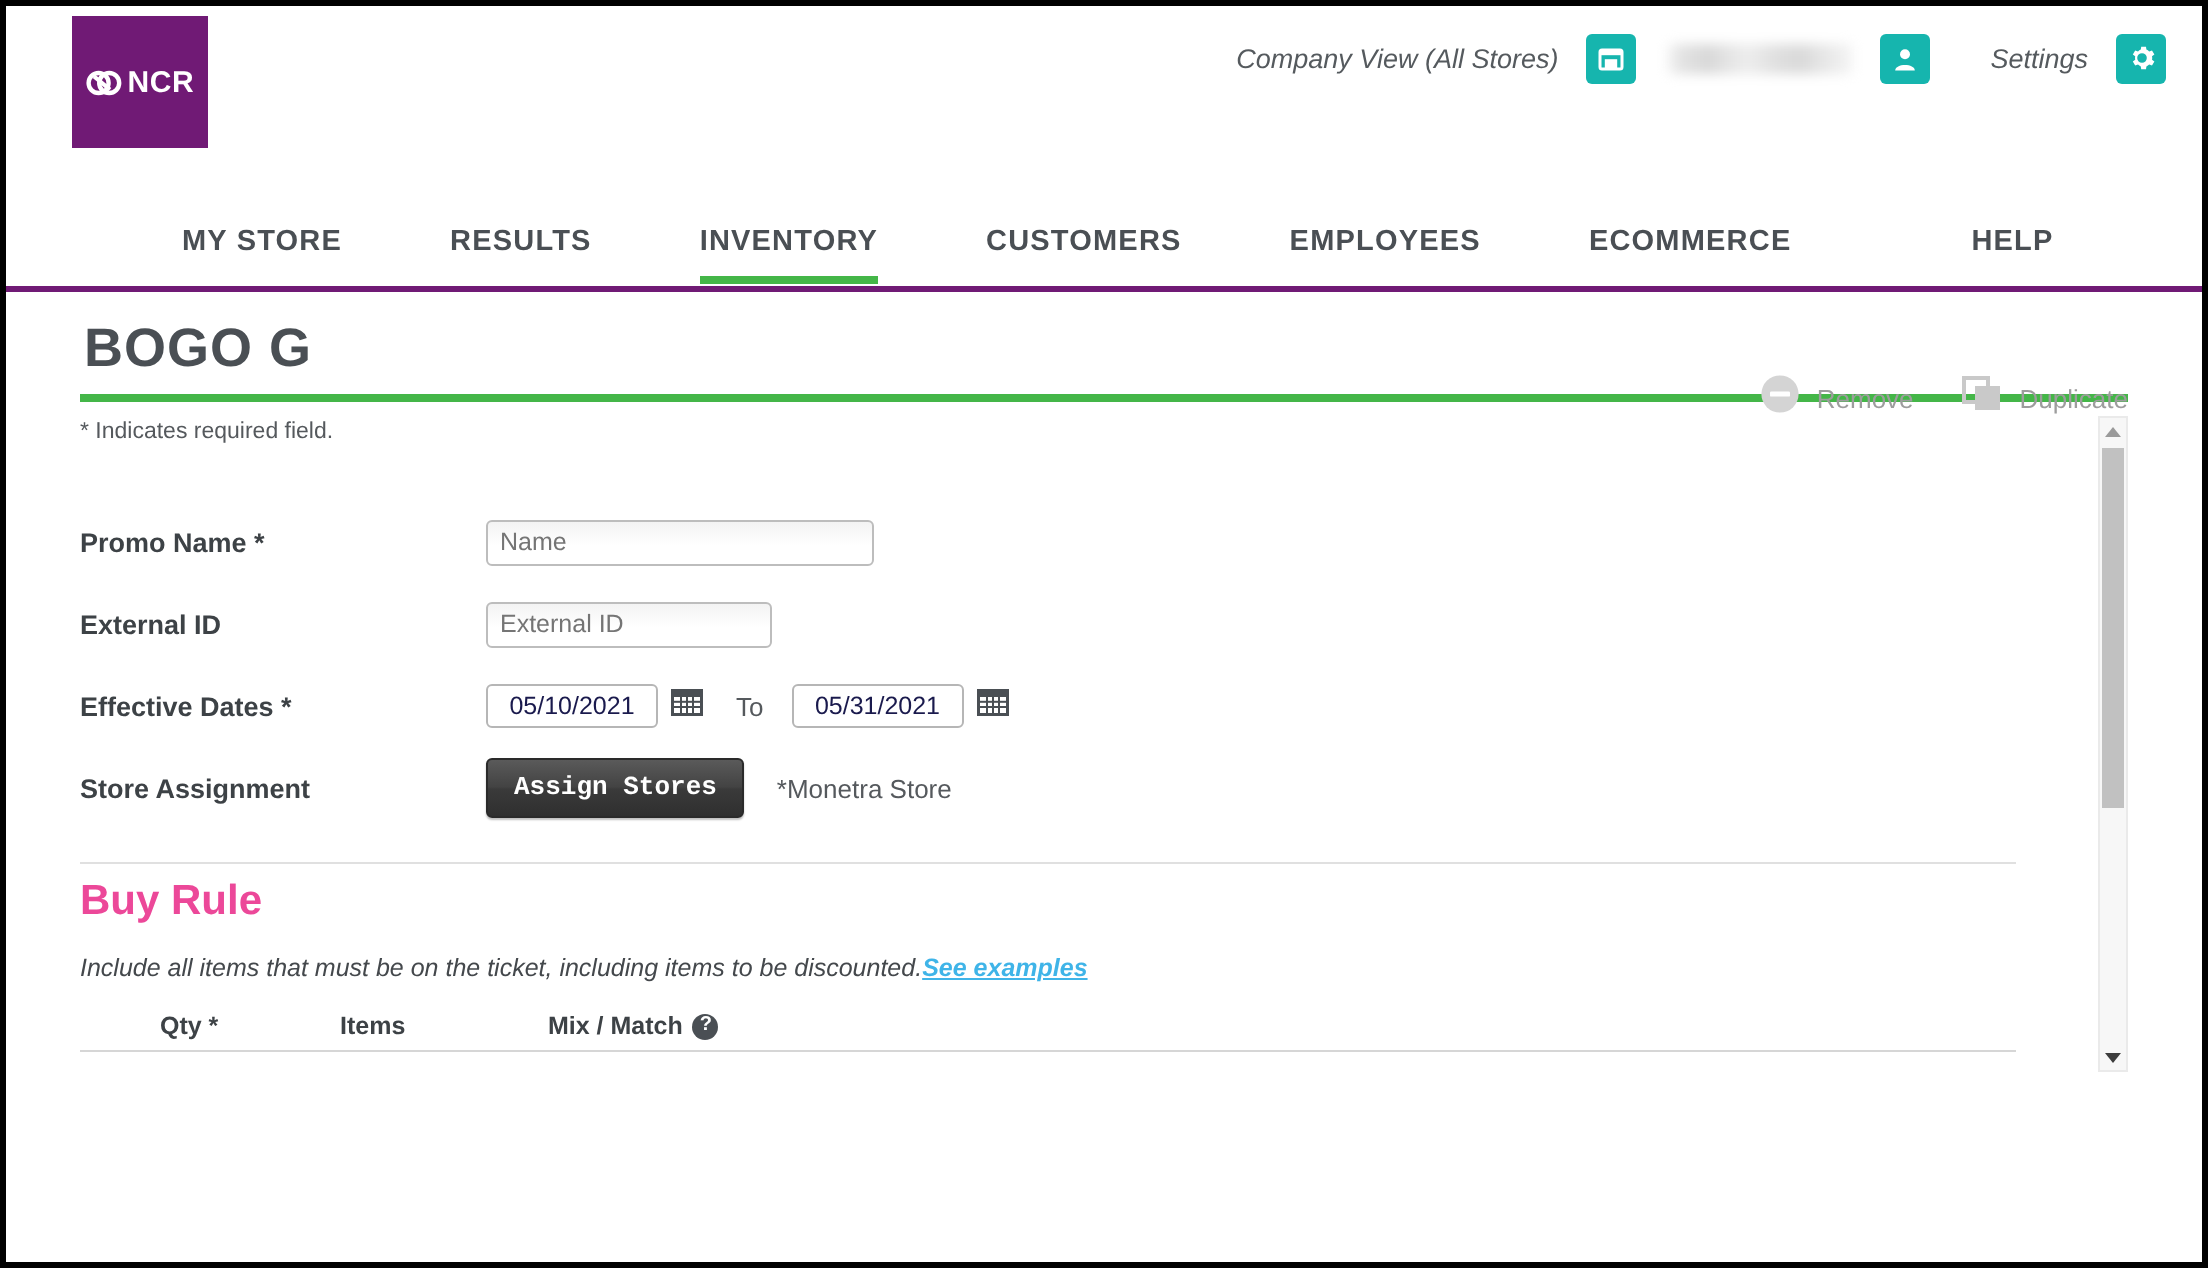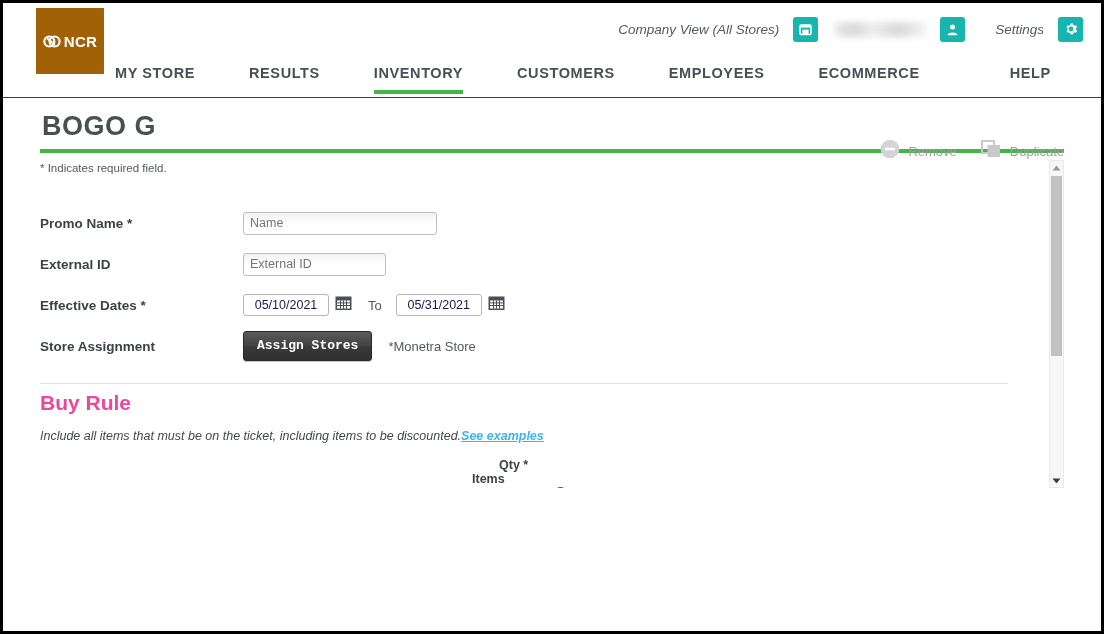--- a/index.html
+++ b/index.html
@@ -20,21 +20,21 @@
   
   #header {
     position: relative;
     height: 62px;
     background: #ffffff;
   }
   #logo {
     position: absolute;
     left: 33px; top: 5px;
     width: 68px; height: 66px;
-    background: #a16207;
+    background: #701a75;
     display: flex;
     align-items: center;
     justify-content: center;
     text-align: right;
   }
   #logo .logo-inner { display: flex; align-items: center; gap: 2px; }
   #logo svg { display: block; }
   #logo .logo-text {
     color: #ffffff;
     font-size: 15px;
@@ -73,22 +73,23 @@
     background: linear-gradient(90deg,#f2f2f2 0%,#e2e2e2 8%,#d8d8d8 22%,#e6e6e6 34%,#ededed 44%,#e0e0e0 58%,#d9d9d9 72%,#e8e8e8 86%,#f4f4f4 100%);
     filter: blur(3px);
     border-radius: 2px;
   }
   .hdr-settings { margin-left: 30px; }
 
   
   #mainnav {
     position: relative;
     height: 33px;
-    border-bottom: 1px solid #701a75;
-    padding-left: 112px;
+    border-bottom: 3px solid #701a75;
+    padding-left: 88px;
+    margin-top: 48px;
   }
   #mainnav ul { list-style: none; display: flex; align-items: flex-start; }
   #mainnav li {
     font-size: 14.5px;
     font-weight: bold;
     letter-spacing: 0.6px;
     color: #4a4f54;
     padding: 0 0 9px 0;
     margin-right: 54px;
     cursor: pointer;
@@ -251,21 +252,20 @@
     text-decoration: underline;
     font-weight: bold;
   }
   #rule-table {
     margin-top: 15px;
     width: 968px;
     border-bottom: 1px solid #d6d6d6;
     padding-bottom: 5px;
     display: flex;
     align-items: center;
-    flex-direction: column;
   }
   #rule-table .th {
     font-size: 12.5px;
     font-weight: bold;
     color: #3d4246;
     display: flex;
     align-items: center;
     gap: 5px;
   }
   #th-qty { width: 130px; padding-left: 40px; }

